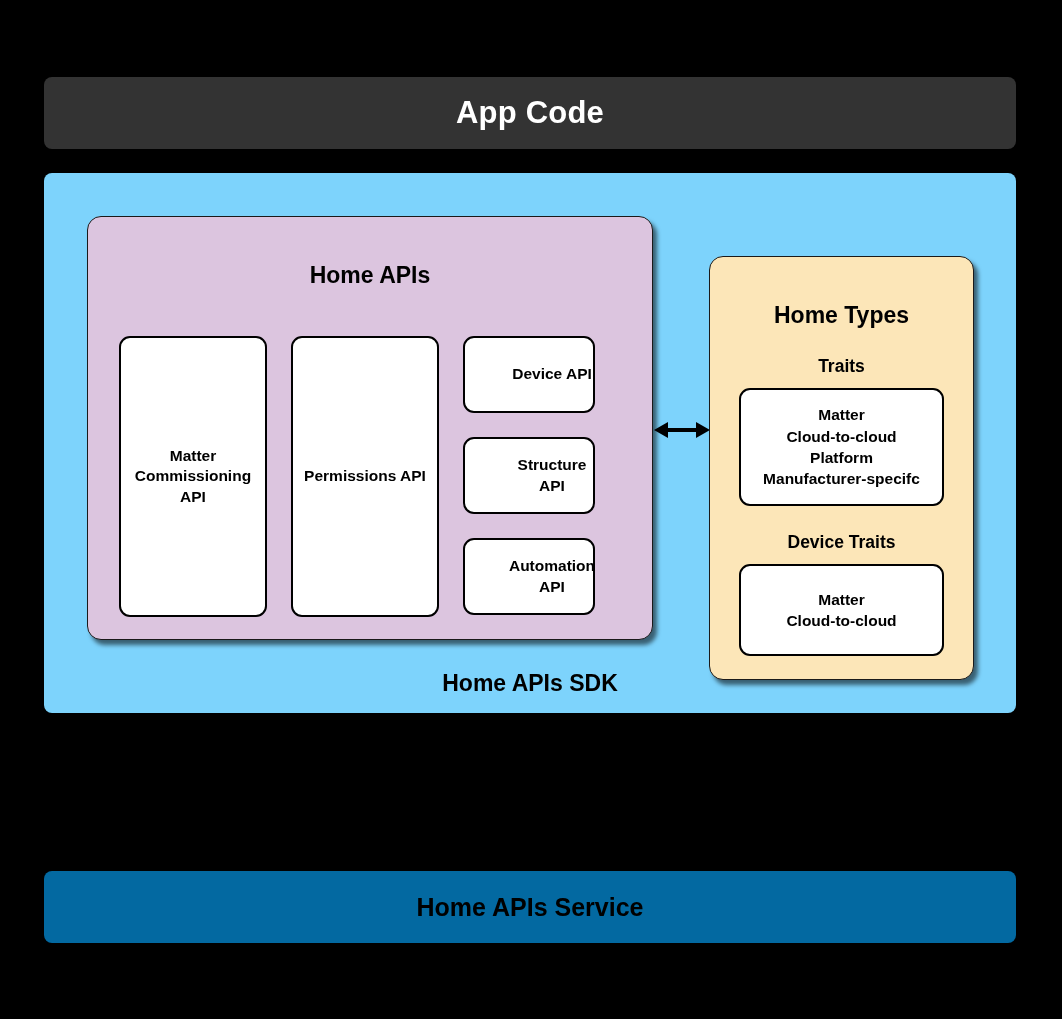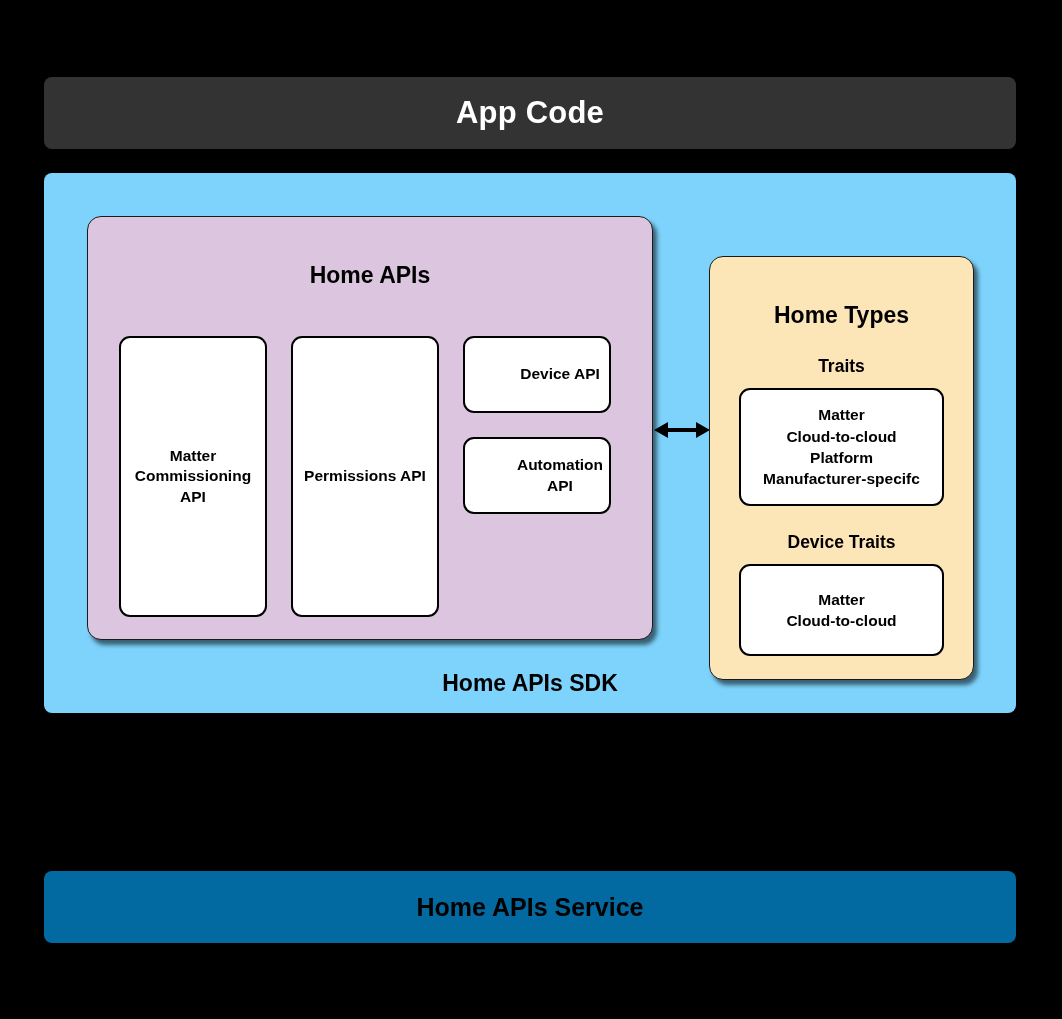--- a/index.html
+++ b/index.html
@@ -106,21 +106,21 @@
     font-weight: bold;
     color: #000000;
     line-height: 1.32;
     box-sizing: border-box;
   }
   .api-card.tall {
     width: 148px;
     height: 281px;
   }
   .api-card.small {
-    width: 148px;
+    width: 132px;
     height: 77px;
     padding-left: 46px;
   }
   .api-col-stack {
     display: flex;
     flex-direction: column;
     gap: 24px;
   }
 
   
@@ -220,20 +220,23 @@
 
         <div class="api-card tall">
           <span>Permissions API</span>
         </div>
 
         <div class="api-col-stack">
           <div class="api-card small">
             <span>Device API</span>
           </div>
           <div class="api-card small">
+            <span>Structure API</span>
+          </div>
+          <div class="api-card small">
             <span>Automation API</span>
           </div>
         </div>
       </div>
     </div>
 
     <svg class="connector-arrow" viewBox="0 0 56 26">
       <line x1="10" y1="13" x2="46" y2="13" stroke="#000000" stroke-width="4"></line>
       <polygon points="0,13 14,5 14,21" fill="#000000"></polygon>
       <polygon points="56,13 42,5 42,21" fill="#000000"></polygon>

